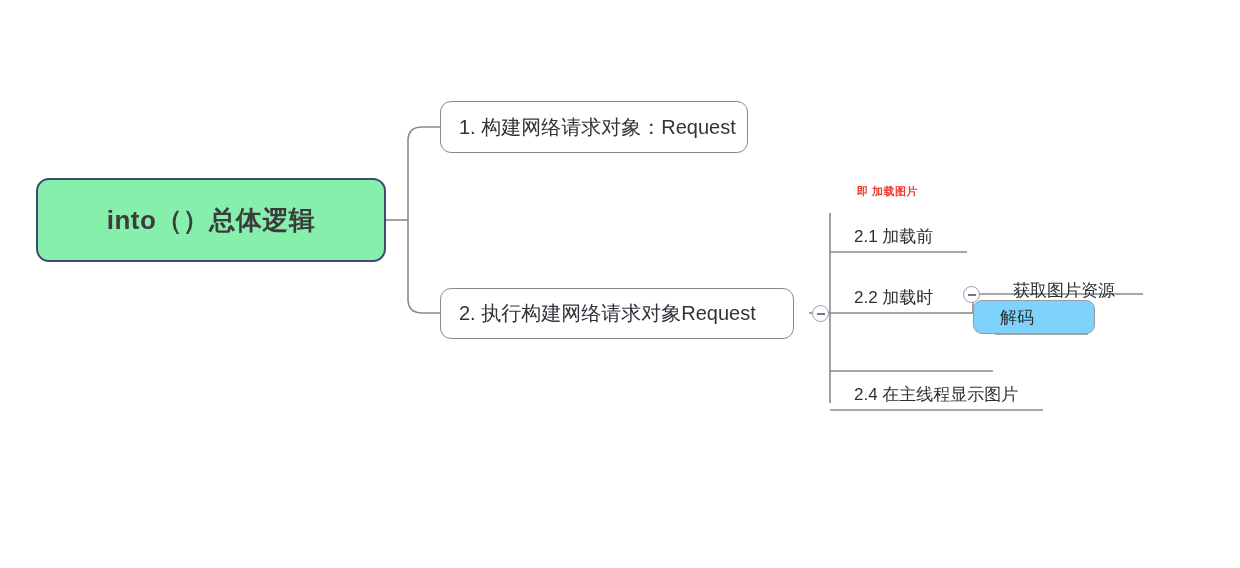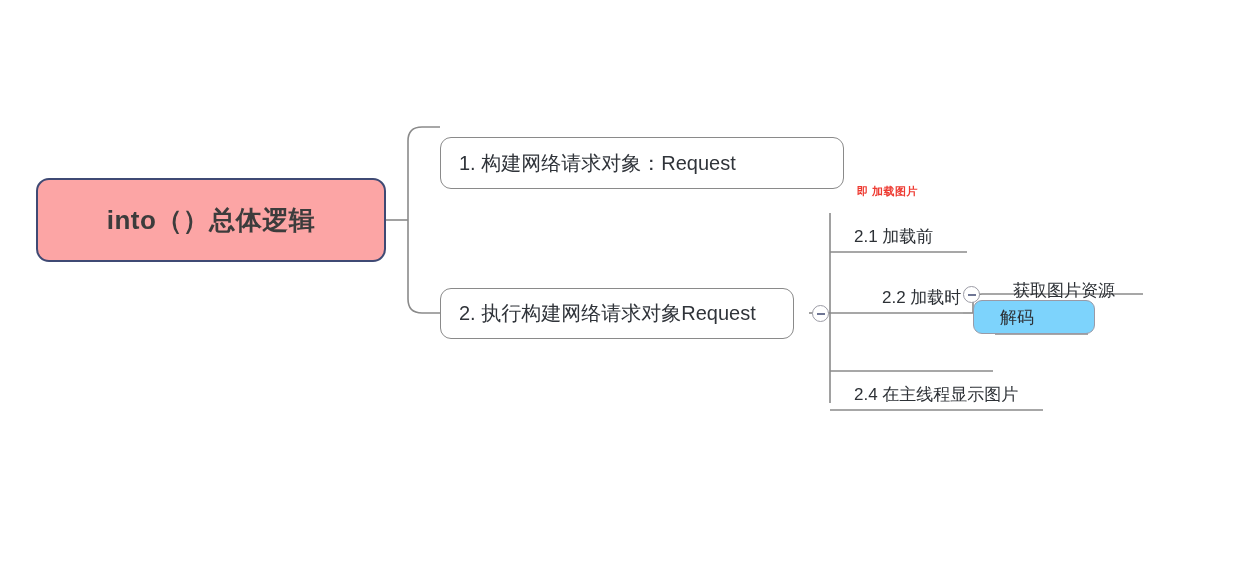--- a/index.html
+++ b/index.html
@@ -30,21 +30,21 @@
   
   .root-node {
     position: absolute;
     left: 36px;
     top: 178px;
     width: 350px;
     height: 84px;
     box-sizing: border-box;
     border: 2px solid #3f4a74;
     border-radius: 13px;
-    background: #fca5a5;
+    background: #86efac;
     display: flex;
     align-items: center;
     justify-content: center;
   }
   .root-label {
     font-size: 26px;
     font-weight: bold;
     color: #3c3c3c;
     letter-spacing: 0.5px;
     white-space: nowrap;
@@ -62,23 +62,22 @@
     padding-left: 18px;
   }
   .branch-label {
     font-size: 20px;
     color: #30343a;
     white-space: nowrap;
   }
   #branch-1 {
     left: 440px;
     top: 101px;
-    width: 404px;
+    width: 308px;
     height: 52px;
-    margin-top: 36px;
   }
   #branch-2 {
     left: 440px;
     top: 288px;
     width: 354px;
     height: 51px;
   }
 
   
   .leaf-node {
@@ -197,21 +196,21 @@
   </div>
 
   <div class="collapse-toggle" id="toggle-branch-2"></div>
 
   <div class="note-red">即 加载图片</div>
 
   <div class="leaf-node" style="left:830px; top:222px; width:137px; height:30px;">
     <span class="leaf-label">2.1 加载前</span>
   </div>
 
-  <div class="leaf-node" style="left:830px; top:283px; width:133px; height:30px;padding-left:28px;">
+  <div class="leaf-node" style="left:830px; top:283px; width:133px; height:30px;">
     <span class="leaf-label">2.2 加载时</span>
   </div>
 
   <div class="collapse-toggle" id="toggle-loading"></div>
 
 
   <div class="leaf-node" style="left:830px; top:380px; width:213px; height:30px;">
     <span class="leaf-label">2.4 在主线程显示图片</span>
   </div>
 

